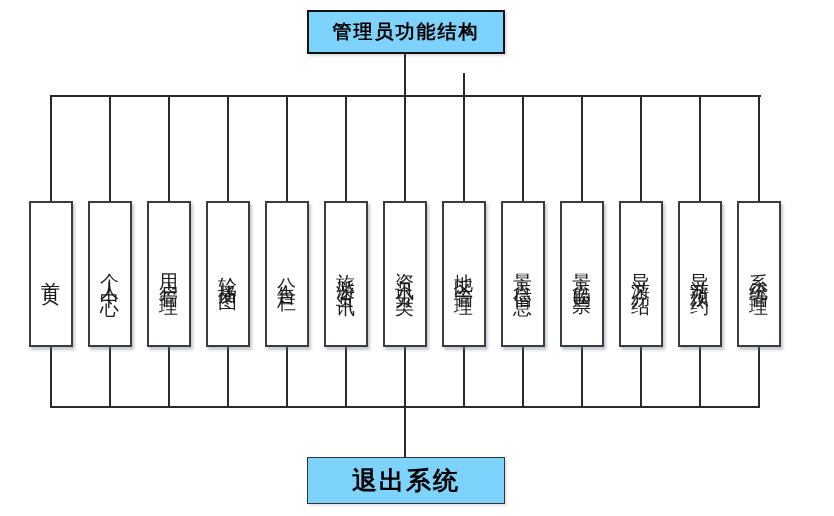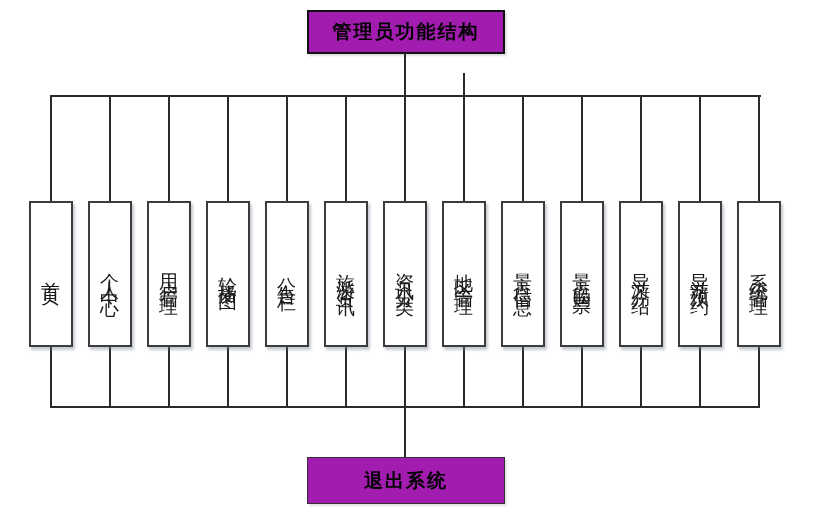--- a/index.html
+++ b/index.html
@@ -10,21 +10,21 @@
   }
   .canvas {
     position: relative;
     width: 834px;
     height: 516px;
     background: #ffffff;
     overflow: hidden;
   }
   .box {
     position: absolute;
-    background: #a21caf;
+    background: #7dd3fc;
     box-sizing: border-box;
     display: flex;
     align-items: center;
     justify-content: center;
   }
   .top-box {
     left: 307px;
     top: 10px;
     width: 198px;
     height: 44px;
@@ -36,21 +36,21 @@
     color: #000000;
     font-family: "Liberation Sans", sans-serif;
   }
   .bottom-box {
     left: 307px;
     top: 457px;
     width: 198px;
     height: 47px;
     border: 1.5px solid #333333;
     box-shadow: 2px 2px 2px rgba(60,70,90,0.15);
-    font-size: 19px;
+    font-size: 25px;
     font-weight: 600;
     letter-spacing: 2px;
     color: #000000;
     font-family: Liberation Sans, sans-serif;
   }
   .vbox {
     position: absolute;
     top: 201px;
     width: 44px;
     height: 146px;

